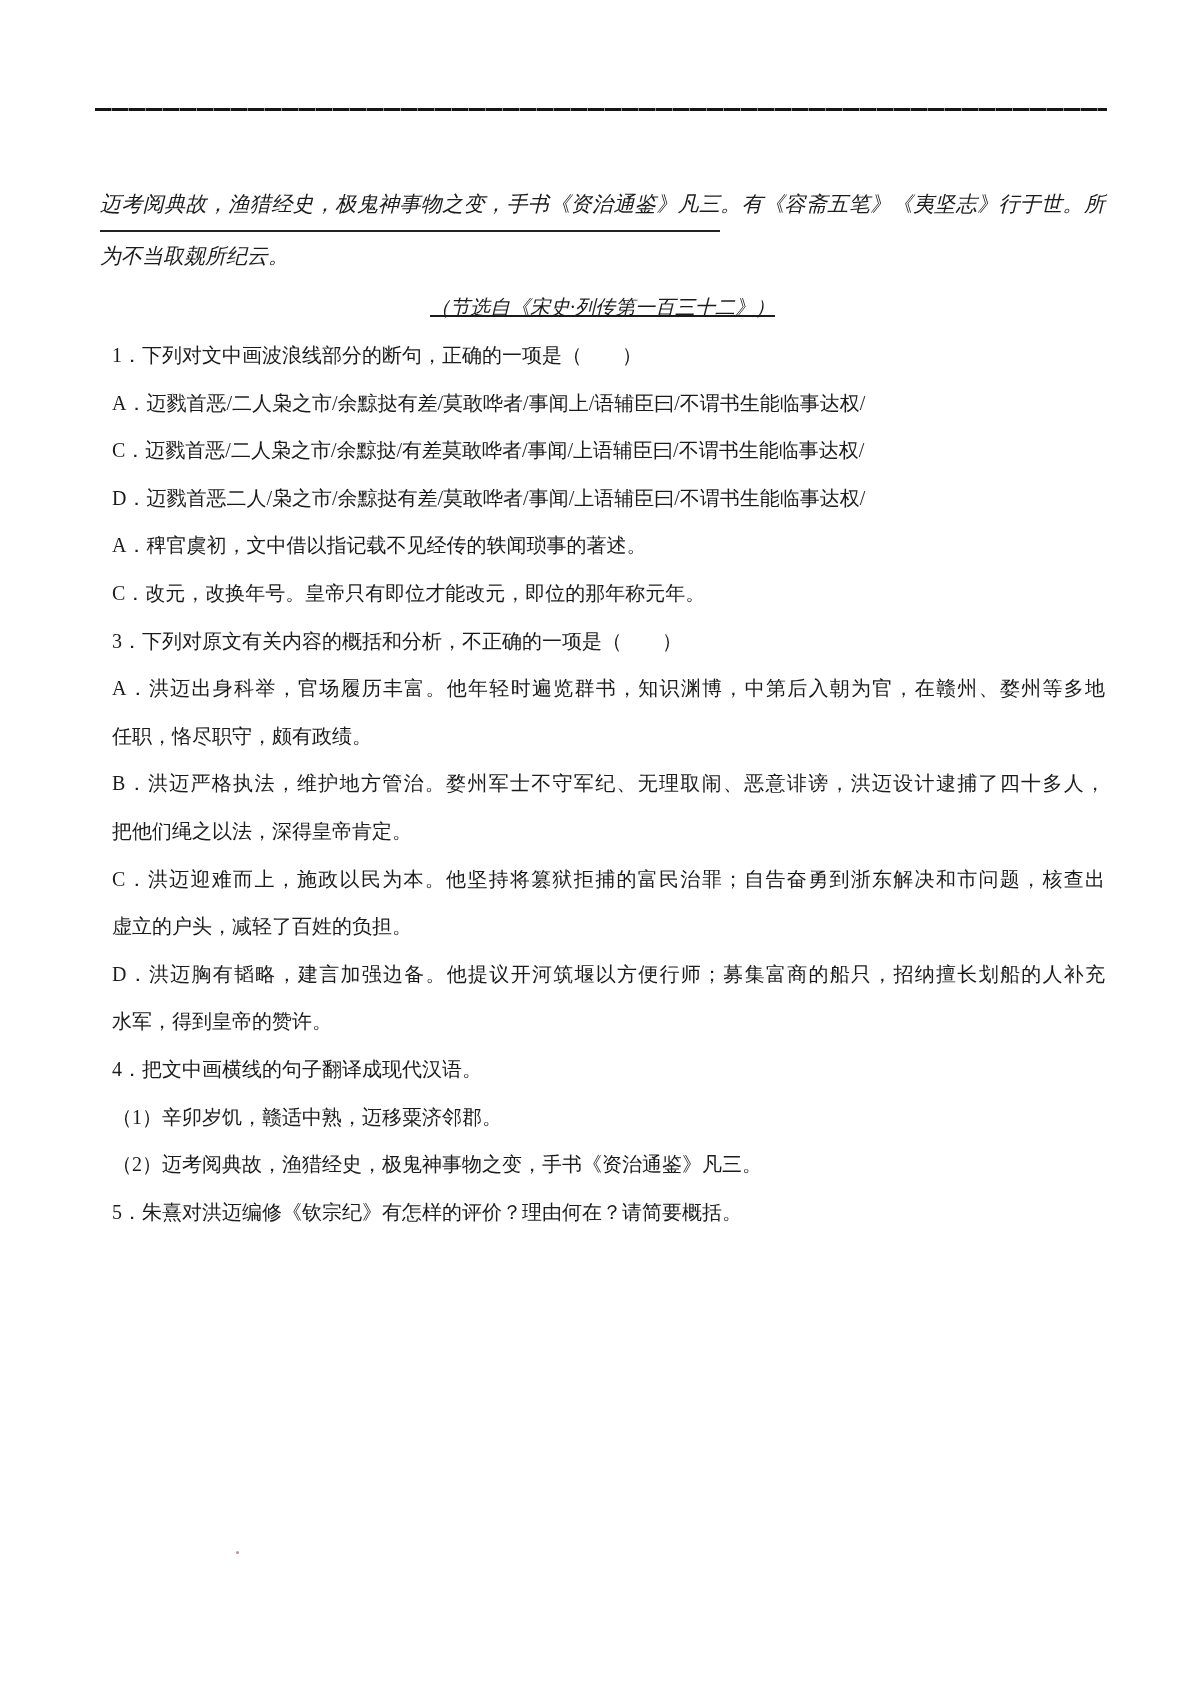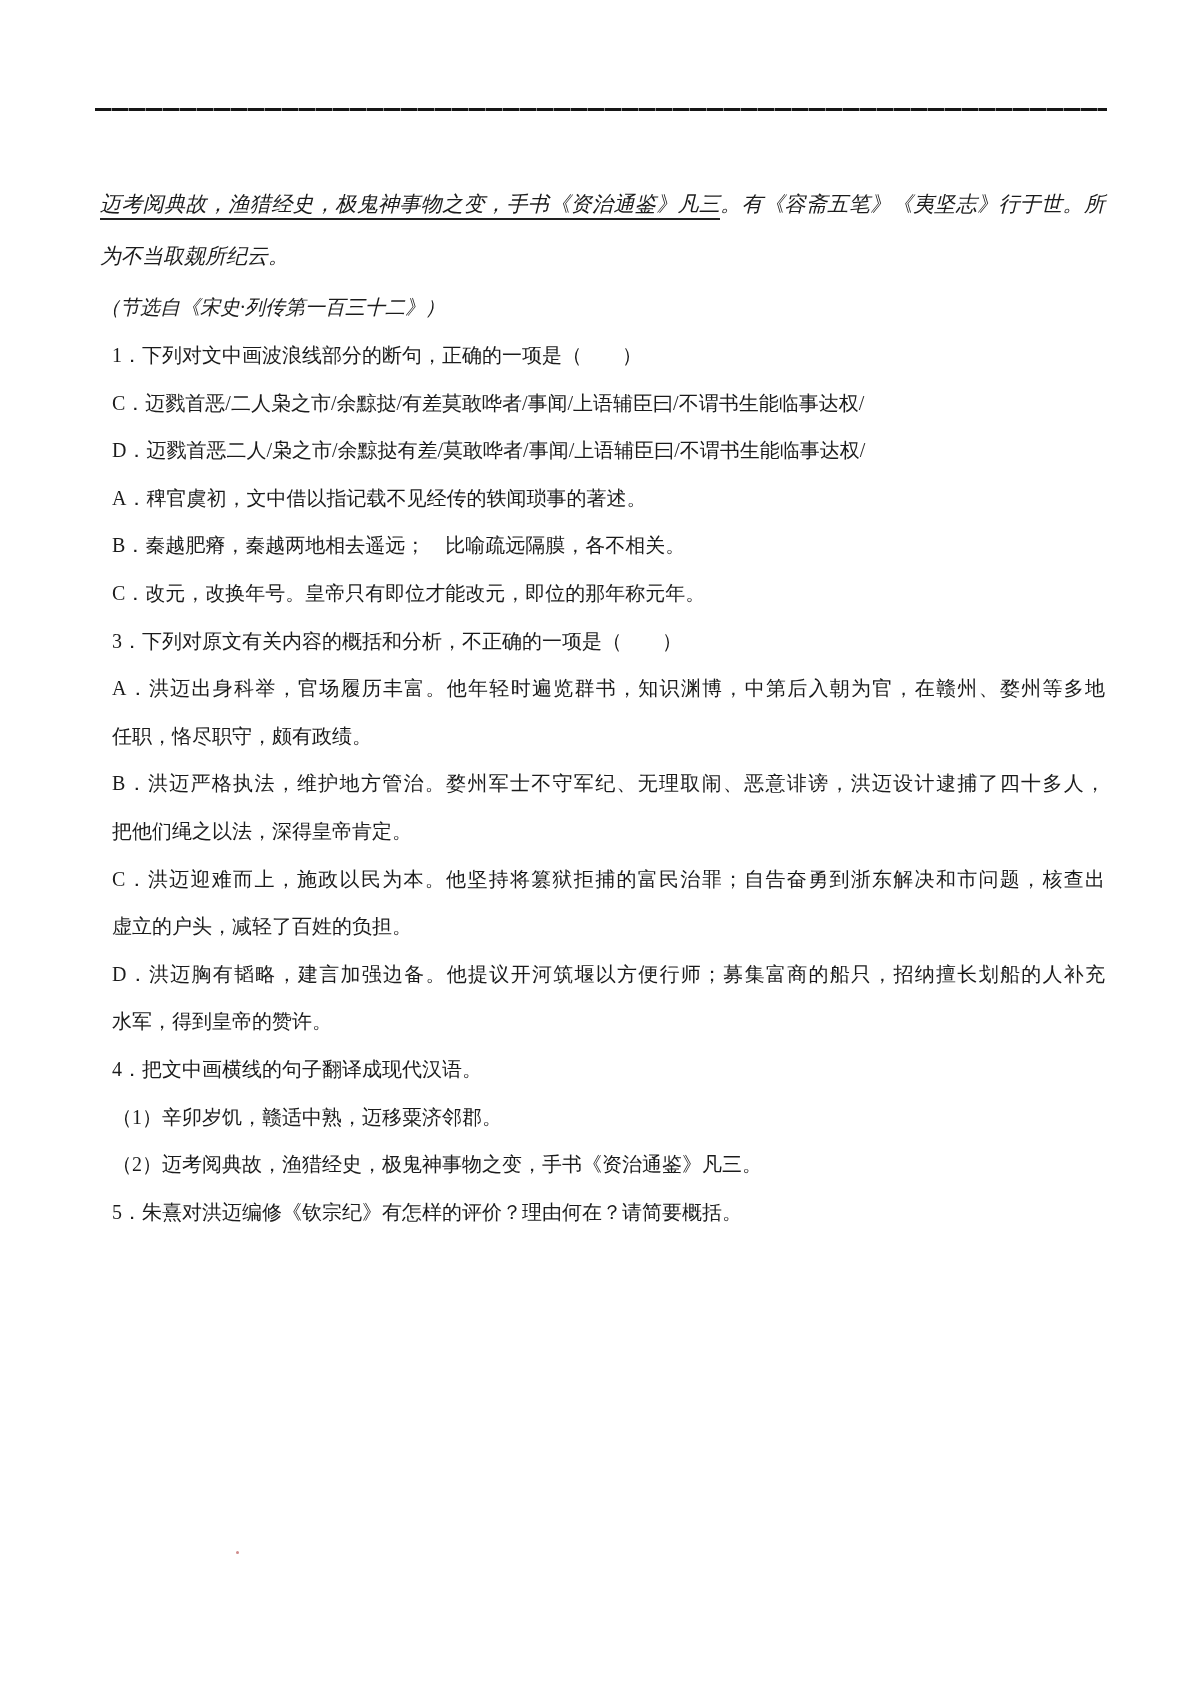--- a/index.html
+++ b/index.html
@@ -38,27 +38,28 @@
     text-align: justify;
     text-align-last: justify;
     text-justify: inter-ideograph;
   }
   .passage-line.last {
     text-align: center;
     text-align-last: left;
   }
   .u {
     border-bottom: 2px solid #222222;
-    padding-bottom: 2px;
+    padding-bottom: 14px;
   }
   .source-line {
     font-size: 20px;
     line-height: 50px;
     font-style: italic;
-    text-align: left;
+    text-align: center;
+    text-decoration: underline;
   }
   .qline {
     font-size: 20px;
     line-height: 47.6px;
     white-space: normal;
     margin-left: 12px;
   }
   .qline.just {
     text-align: justify;
     text-align-last: justify;
@@ -84,25 +85,25 @@
   <div class="content">
 
     <div class="passage-line"><span class="u">迈考阅典故，渔猎经史，极鬼神事物之变，手书《资治通鉴》凡三</span><span>。有《容斋五笔》《夷坚志》行于世。所</span></div>
 
 
     <div class="passage-line last">为不当取觌所纪云。</div>
 
     <div class="source-line">（节选自《宋史·列传第一百三十二》）</div>
 
     <div class="qline">1．下列对文中画波浪线部分的断句，正确的一项是（　　）</div>
+    <div class="qline">A．迈戮首恶/二人枭之市/余黥挞有差/莫敢哗者/事闻上/语辅臣曰/不谓书生能临事达权/</div>
     <div class="qline">C．迈戮首恶/二人枭之市/余黥挞/有差莫敢哗者/事闻/上语辅臣曰/不谓书生能临事达权/</div>
     <div class="qline">D．迈戮首恶二人/枭之市/余黥挞有差/莫敢哗者/事闻/上语辅臣曰/不谓书生能临事达权/</div>
 
     <div class="qline">A．稗官虞初，文中借以指记载不见经传的轶闻琐事的著述。</div>
-    <div class="qline">B．秦越肥瘠，秦越两地相去遥远；　比喻疏远隔膜，各不相关。</div>
     <div class="qline">C．改元，改换年号。皇帝只有即位才能改元，即位的那年称元年。</div>
 
     <div class="qline">3．下列对原文有关内容的概括和分析，不正确的一项是（　　）</div>
     <div class="qline just">A．洪迈出身科举，官场履历丰富。他年轻时遍览群书，知识渊博，中第后入朝为官，在赣州、婺州等多地</div>
     <div class="qline">任职，恪尽职守，颇有政绩。</div>
     <div class="qline just">B．洪迈严格执法，维护地方管治。婺州军士不守军纪、无理取闹、恶意诽谤，洪迈设计逮捕了四十多人，</div>
     <div class="qline">把他们绳之以法，深得皇帝肯定。</div>
     <div class="qline just">C．洪迈迎难而上，施政以民为本。他坚持将篡狱拒捕的富民治罪；自告奋勇到浙东解决和市问题，核查出</div>
     <div class="qline">虚立的户头，减轻了百姓的负担。</div>
     <div class="qline just">D．洪迈胸有韬略，建言加强边备。他提议开河筑堰以方便行师；募集富商的船只，招纳擅长划船的人补充</div>

